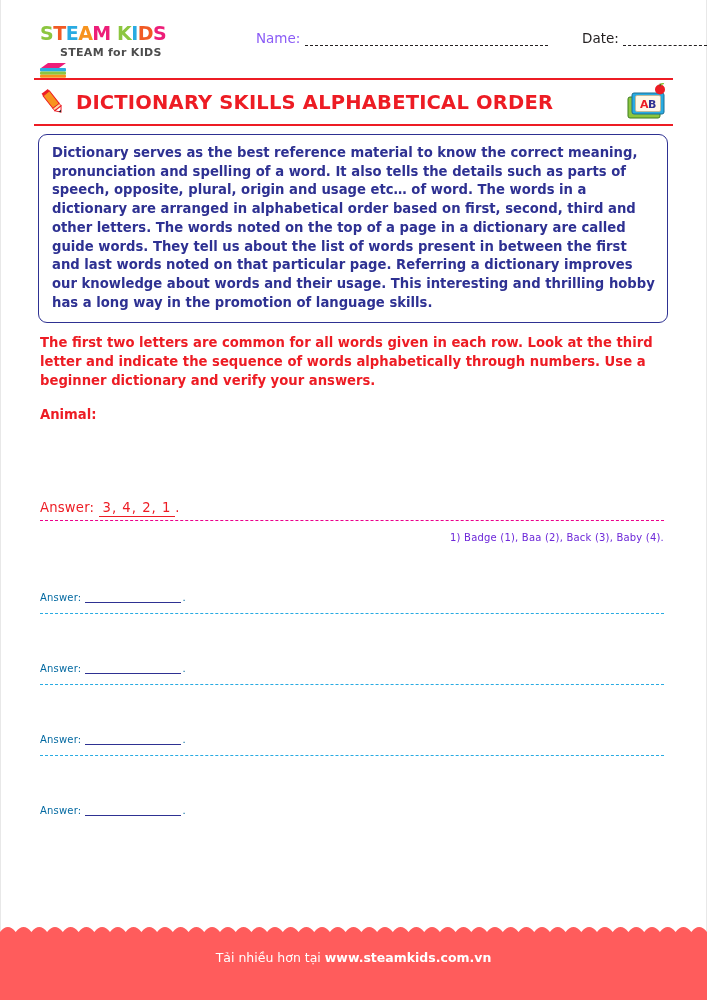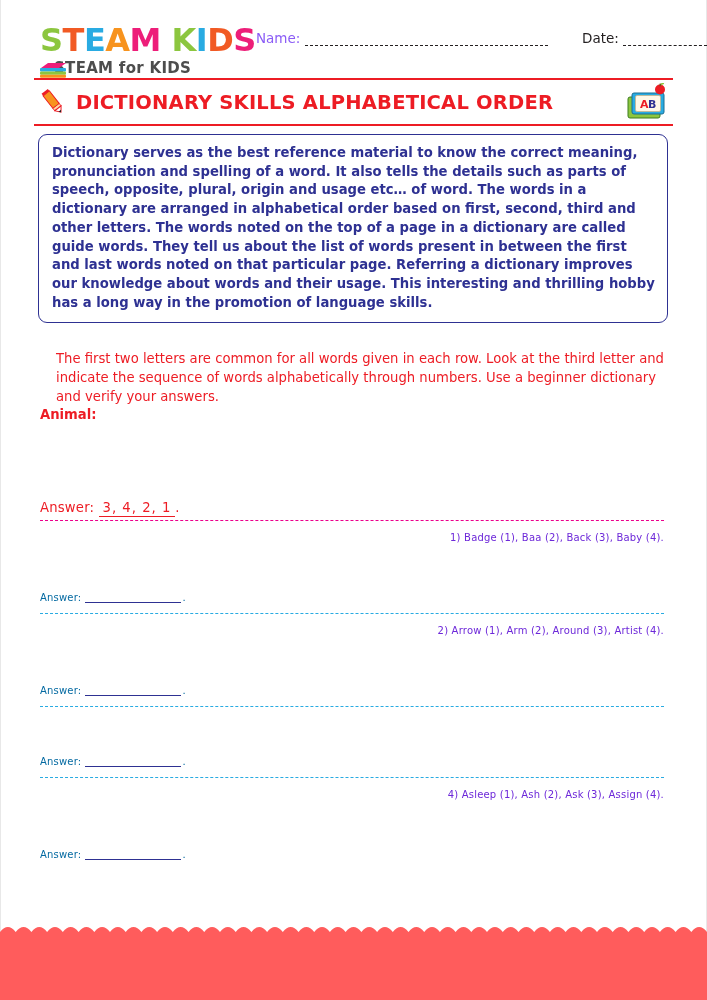--- a/index.html
+++ b/index.html
@@ -32,33 +32,33 @@
   }
   .logo-block {
     position: absolute;
     left: 6px;
     top: 2px;
     width: 185px;
   }
   .logo-title {
     font-family: "DejaVu Sans", sans-serif;
     font-weight: bold;
-    font-size: 32px;
+    font-size: 19px;
     letter-spacing: -0.5px;
     line-height: 1;
     white-space: nowrap;
   }
   .logo-title span { display: inline-block; }
   .logo-sub {
-    font-size: 15px;
+    font-size: 11px;
     font-weight: bold;
     color: #4d4d4d;
     letter-spacing: 0.3px;
     margin-top: 3px;
-    margin-left: 14px;
+    margin-left: 20px;
   }
   .logo-icon {
     position: absolute;
     left: 6px;
     top: 40px;
     width: 26px;
     height: 16px;
   }
   .namefield {
     position: absolute;
@@ -142,25 +142,25 @@
     margin: 0;
     text-align: left;
   }
 
   
   .instructions {
     position: absolute;
     top: 333px;
     left: 40px;
     width: 622px;
-    font-weight: normal;
+    font-weight: bold;
     font-size: 13.2px;
     line-height: 1.45;
     color: #ed1c24;
-    margin: 16px;
+    margin: 0;
   }
   .example-label {
     position: absolute;
     top: 407px;
     left: 40px;
     font-weight: bold;
     font-size: 13.2px;
     color: #ed1c24;
   }
   .example-row {
@@ -334,37 +334,38 @@
 
   <div class="qlist">
 
     <div class="divider"></div>
     <div class="q-row">1)  Badge (1),  Baa (2),  Back (3),  Baby (4).</div>
     <div class="q-answer">
       <span>Answer:</span><span class="blank"></span><span>.</span>
     </div>
 
     <div class="divider blue"></div>
-    <div class="q-row">2)  Arrow (1),  Arm (2),  Around (3),  Artist (4).</div>
     <div class="q-answer">
       <span>Answer:</span><span class="blank"></span><span>.</span>
     </div>
 
     <div class="divider blue"></div>
     <div class="q-answer">
       <span>Answer:</span><span class="blank"></span><span>.</span>
     </div>
 
     <div class="divider blue"></div>
-    <div class="q-row">4)  Asleep (1),  Ash (2),  Ask (3),  Assign (4).</div>
     <div class="q-answer">
       <span>Answer:</span><span class="blank"></span><span>.</span>
     </div>
 
   </div>
 
   <div class="footer">
     <svg class="footer-scallop" viewBox="0 0 707 14" preserveAspectRatio="none">
       <path d="M0 14 L0 7 Q7.9 -3 15.7 7 Q23.6 -3 31.4 7 Q39.3 -3 47.1 7 Q55 -3 62.8 7 Q70.7 -3 78.6 7 Q86.4 -3 94.3 7 Q102.1 -3 110 7 Q117.8 -3 125.7 7 Q133.5 -3 141.4 7 Q149.3 -3 157.1 7 Q165 -3 172.8 7 Q180.7 -3 188.5 7 Q196.4 -3 204.2 7 Q212.1 -3 220 7 Q227.8 -3 235.7 7 Q243.5 -3 251.4 7 Q259.2 -3 267.1 7 Q274.9 -3 282.8 7 Q290.7 -3 298.5 7 Q306.4 -3 314.2 7 Q322.1 -3 329.9 7 Q337.8 -3 345.6 7 Q353.5 -3 361.4 7 Q369.2 -3 377.1 7 Q384.9 -3 392.8 7 Q400.6 -3 408.5 7 Q416.3 -3 424.2 7 Q432.1 -3 439.9 7 Q447.8 -3 455.6 7 Q463.5 -3 471.3 7 Q479.2 -3 487 7 Q494.9 -3 502.8 7 Q510.6 -3 518.5 7 Q526.3 -3 534.2 7 Q542 -3 549.9 7 Q557.7 -3 565.6 7 Q573.5 -3 581.3 7 Q589.2 -3 597 7 Q604.9 -3 612.7 7 Q620.6 -3 628.4 7 Q636.3 -3 644.2 7 Q652 -3 659.9 7 Q667.7 -3 675.6 7 Q683.4 -3 691.3 7 Q699.1 -3 707 7 L707 14 Z" fill="#ff5c5c"></path>
     </svg>
+    <div class="footer-line1">
+      <span>Tải nhiều hơn tại </span><span class="bold">www.steamkids.com.vn</span>
+    </div>
   </div>
 
 </div>
 
 </body></html>

